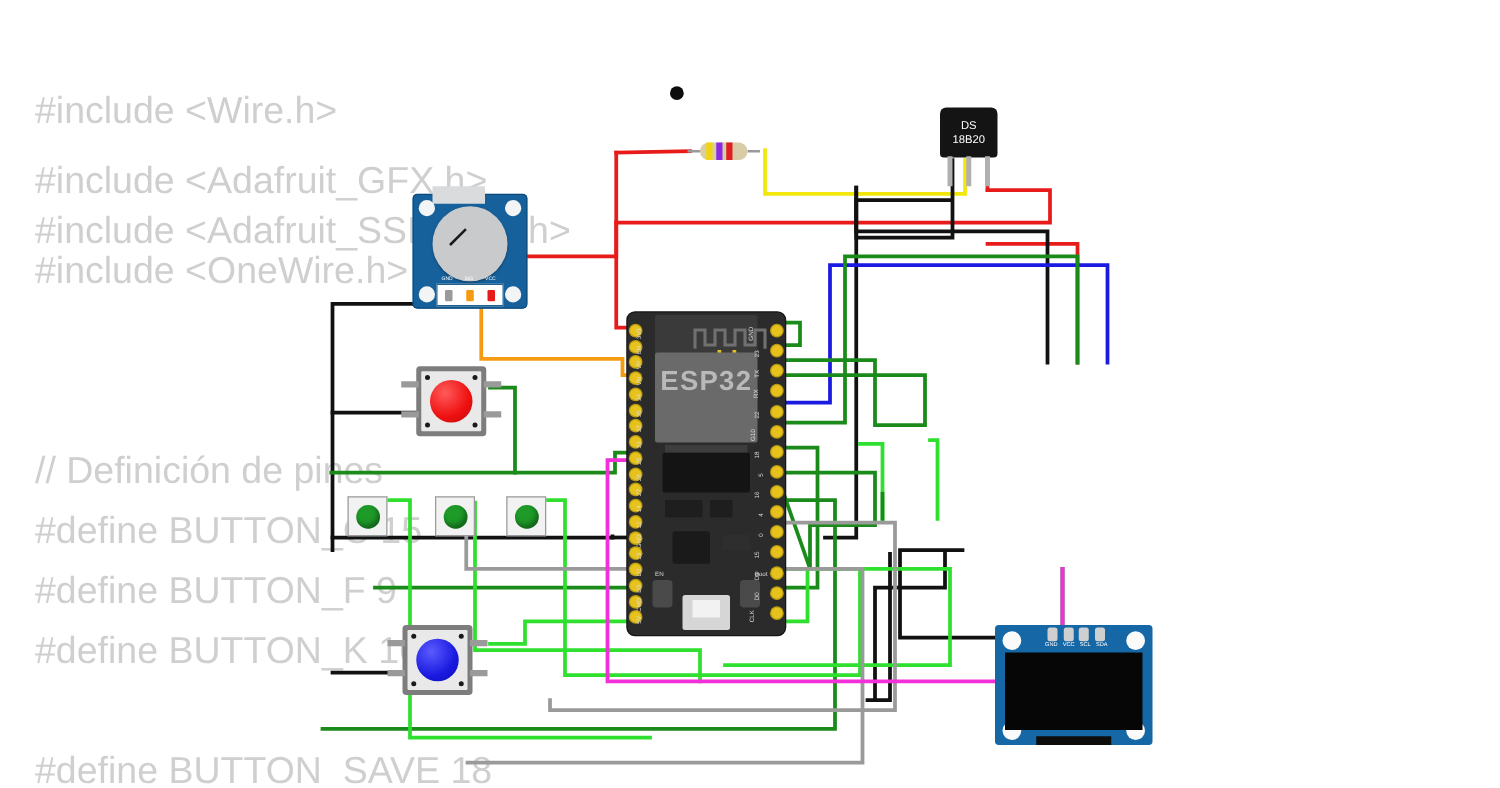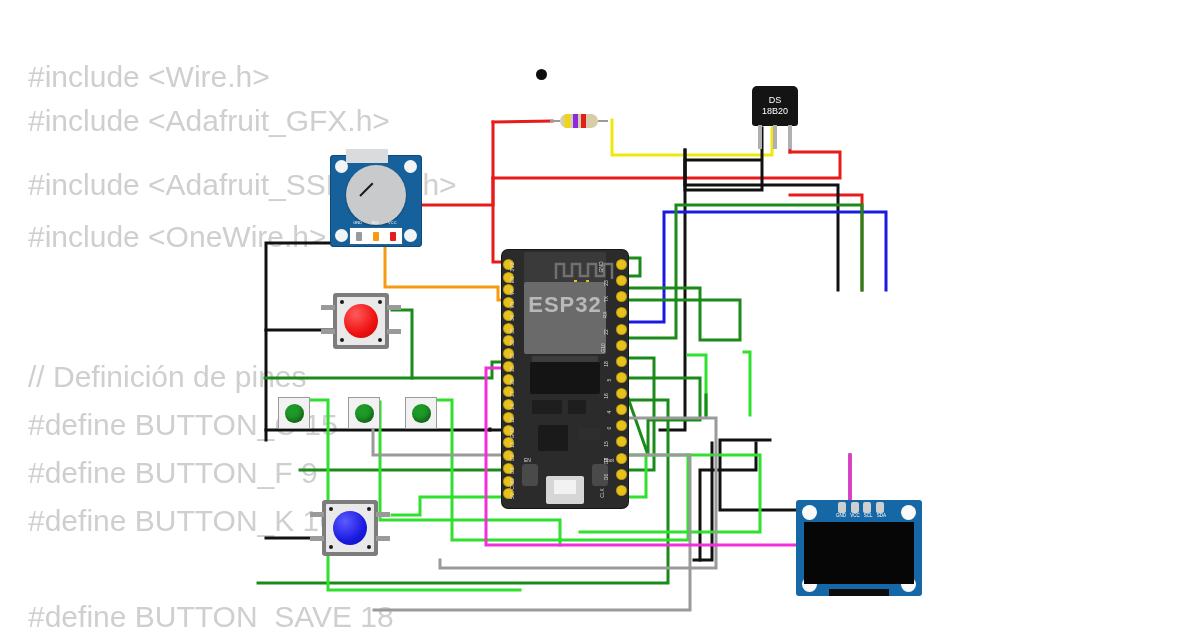--- a/index.html
+++ b/index.html
@@ -109,24 +109,24 @@
 
   
   .cursor-dot{width:11px;height:11px;background:#0d0d0d;border-radius:50%;}
 </style>
 </head>
 <body>
 
 <div id="stage">
 
   <div class="code-layer">
-    <div class="code-line" style="top:60px">#include &lt;Wire.h&gt;</div>
-    <div class="code-line" style="top:104px">#include &lt;Adafruit_GFX.h&gt;</div>
+    <div class="code-line" style="top:72px">#include &lt;Wire.h&gt;</div>
+    <div class="code-line" style="top:128px">#include &lt;Adafruit_GFX.h&gt;</div>
     <div class="code-line" style="top:168px">#include &lt;Adafruit_SSD1306.h&gt;</div>
-    <div class="code-line" style="top:220px">#include &lt;OneWire.h&gt;</div>
+    <div class="code-line" style="top:200px">#include &lt;OneWire.h&gt;</div>
     <div class="code-line" style="top:360px">// Definición de pines</div>
     <div class="code-line" style="top:408px">#define BUTTON_C 15</div>
     <div class="code-line" style="top:456px">#define BUTTON_F 9</div>
     <div class="code-line" style="top:504px">#define BUTTON_K 16</div>
     <div class="code-line" style="top:600px">#define BUTTON_SAVE 18</div>
   </div>
 
   <svg class="wires" viewBox="0 0 1200 630">
     <g fill="none" stroke-width="3" stroke-linecap="square" stroke-linejoin="miter">
 

